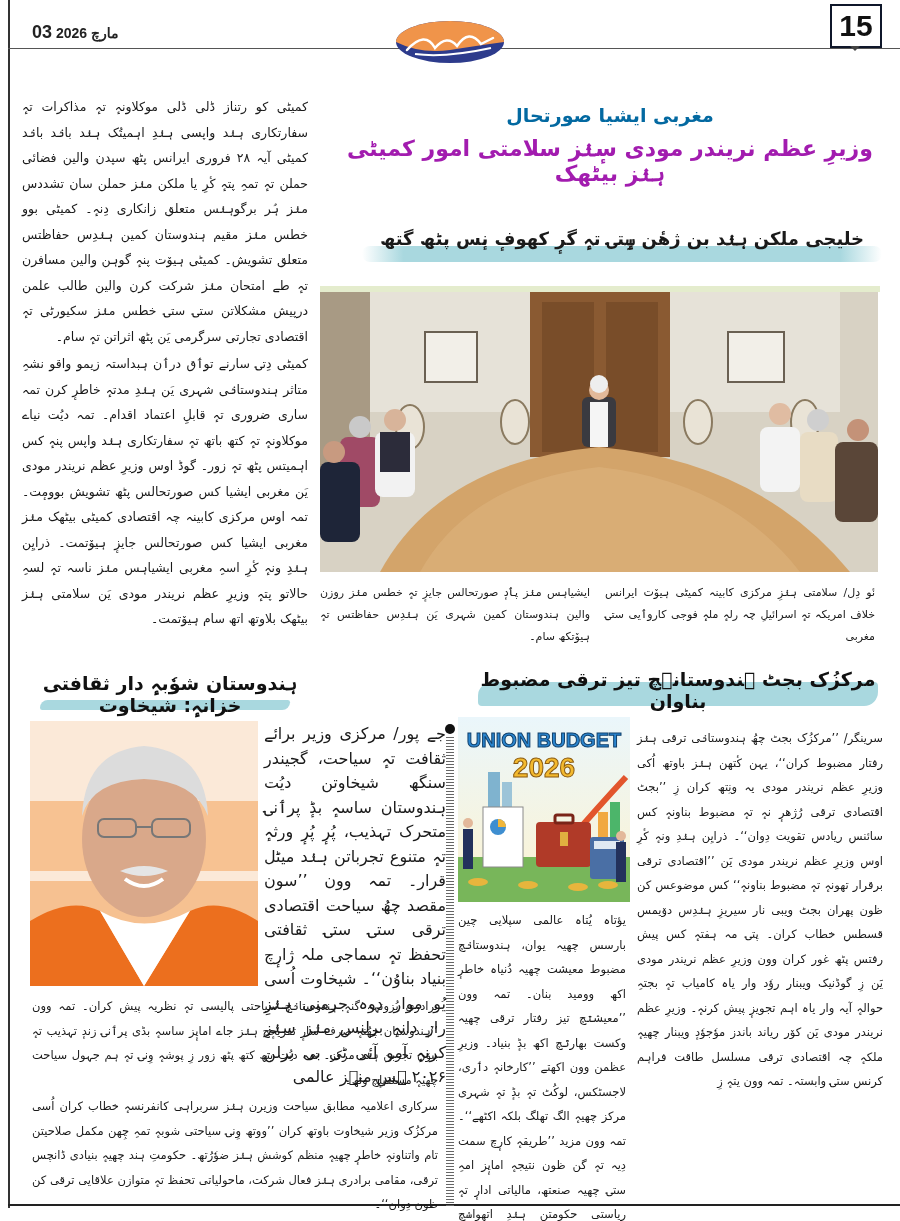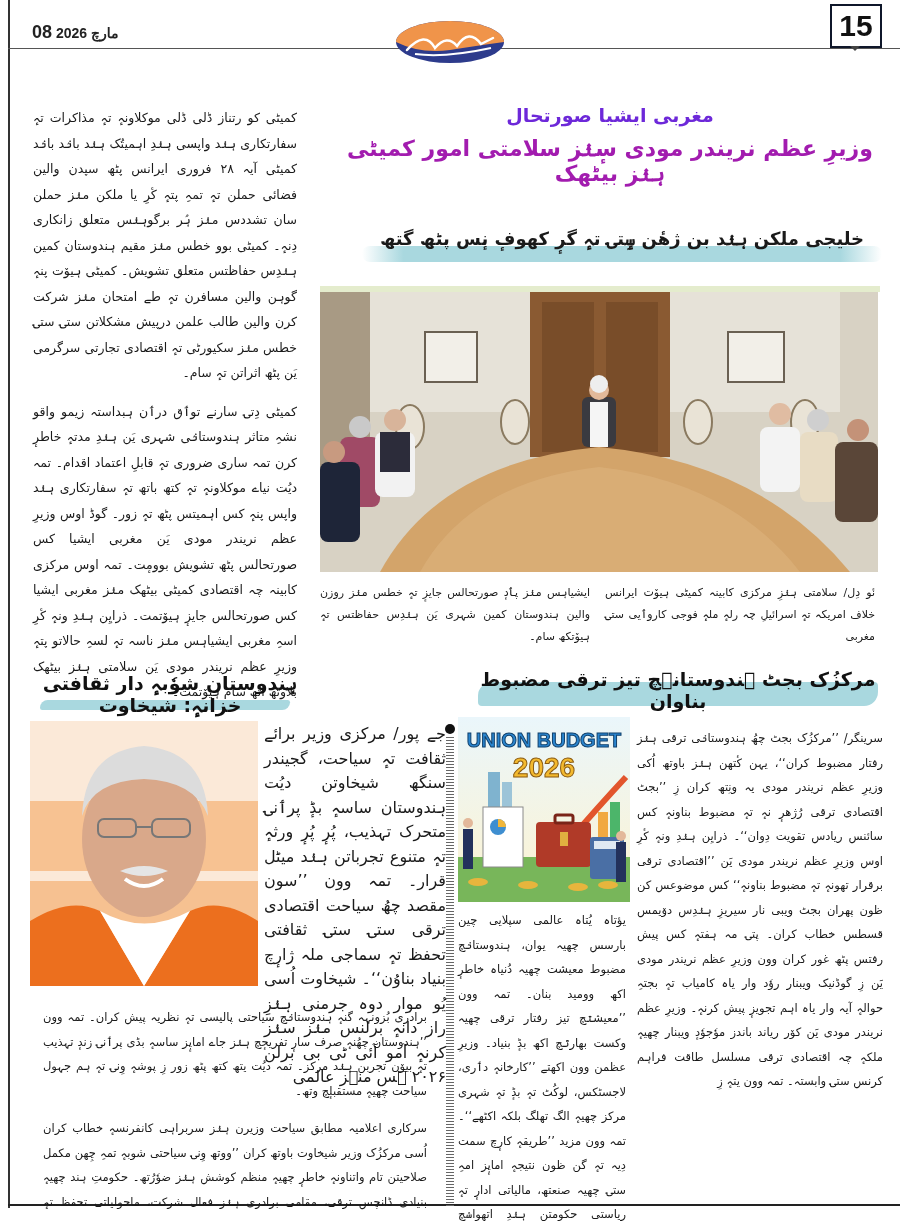--- a/index.html
+++ b/index.html
@@ -15,21 +15,21 @@
     .date { left:28px; top:22px; font-family:"Liberation Sans", sans-serif; font-weight:bold; font-size:14px; color:#222; direction:ltr; }
     .date .day { font-size:18px; margin-left:4px; }
     .logo { left:395px; top:20px; width:110px; height:44px; }
     .page-num { left:830px; top:4px; width:48px; height:40px; border:2px solid #0f172a; background:#fff; font-family:"Liberation Sans", sans-serif; font-weight:bold; font-size:30px; text-align:center; line-height:40px; color:#111; }
     .page-num-arrow { left:850px; top:46px; width:0; height:0; border-left:5px solid transparent; border-right:5px solid transparent; border-top:5px solid #444; }
 
     
     .col-left-top { left:20px; top:92px; width:290px; font-size:12.5px; line-height:25.5px; text-align:justify; }
 
     
-    .kicker { left:330px; top:104px; width:560px; text-align:center; font-size:19px; font-weight:bold; color:#6d28d9; }
+    .kicker { left:330px; top:104px; width:560px; text-align:center; font-size:19px; font-weight:bold; color:#0369a1; }
     .headline { left:330px; top:136px; width:560px; text-align:center; font-size:22px; font-weight:bold; color:#a21caf; letter-spacing:0; }
     .subhead-wrap { left:352px; top:228px; width:540px; height:40px; }
     .brush { position:absolute; left:10px; top:18px; width:520px; height:16px; background:linear-gradient(90deg, rgba(160,214,222,0) 0%, #a9d8df 8%, #a9d8df 92%, rgba(160,214,222,0) 100%); border-radius:8px; }
     .subhead { position:absolute; left:0; top:0; width:540px; text-align:center; font-size:18px; font-weight:bold; color:#1a1a1a; }
 
     
     .photo-top-strip { left:320px; top:286px; width:560px; height:6px; background:#e4eccd; }
     .photo-lead { left:320px; top:292px; width:558px; height:280px; overflow:hidden; background:#d9d1c0; }
 
     
@@ -52,33 +52,33 @@
     .col-b-mid { left:458px; top:908px; width:168px; font-size:11.5px; line-height:24.5px; text-align:justify; }
     .col-b-leftnarrow { left:264px; top:722px; width:182px; font-size:16px; line-height:24.5px; text-align:justify; }
     .col-b-leftwide { left:30px; top:992px; width:410px; font-size:11.5px; line-height:24.5px; text-align:justify; }
 
     .gavatar { left:30px; top:721px; width:228px; height:265px; overflow:hidden; }
 
     
     .divider-dot { left:445px; top:724px; width:10px; height:10px; border-radius:50%; background:#111; }
     .divider-line { left:446px; top:736px; width:8px; height:470px; background:repeating-linear-gradient(0deg, #666 0 1px, transparent 1px 3px); }
 
-    p { margin:13px; }
+    p { margin:2px; }
     .bot-rule { left:8px; top:1204px; width:892px; height:2px; background:#222; }
   </style>
 </head>
 <body>
 
 <div class="abs frame-left"></div>
 <div class="abs rule-top"></div>
 <div class="abs bot-rule"></div>
 
 <div class="abs date">
   <span>مارچ 2026</span>
-  <span class="day">08</span>
+  <span class="day">03</span>
 </div>
 
 <div class="abs logo">
   <svg width="110" height="44" viewBox="0 0 110 44">
     <ellipse cx="55" cy="22" rx="54" ry="21" fill="#2d3b8c"></ellipse>
     <path d="M1 22 A54 21 0 0 1 109 22 Q80 26 55 30 Q25 34 1 22 Z" fill="#f0944a"></path>
     <path d="M12 30 Q30 10 40 28 Q52 14 62 26 Q74 8 86 24 L98 18" stroke="#ffffff" stroke-width="2.5" fill="none" stroke-linecap="round"></path>
     <path d="M20 34 Q50 38 96 28" stroke="#ffffff" stroke-width="2" fill="none"></path>
   </svg>
 </div>

